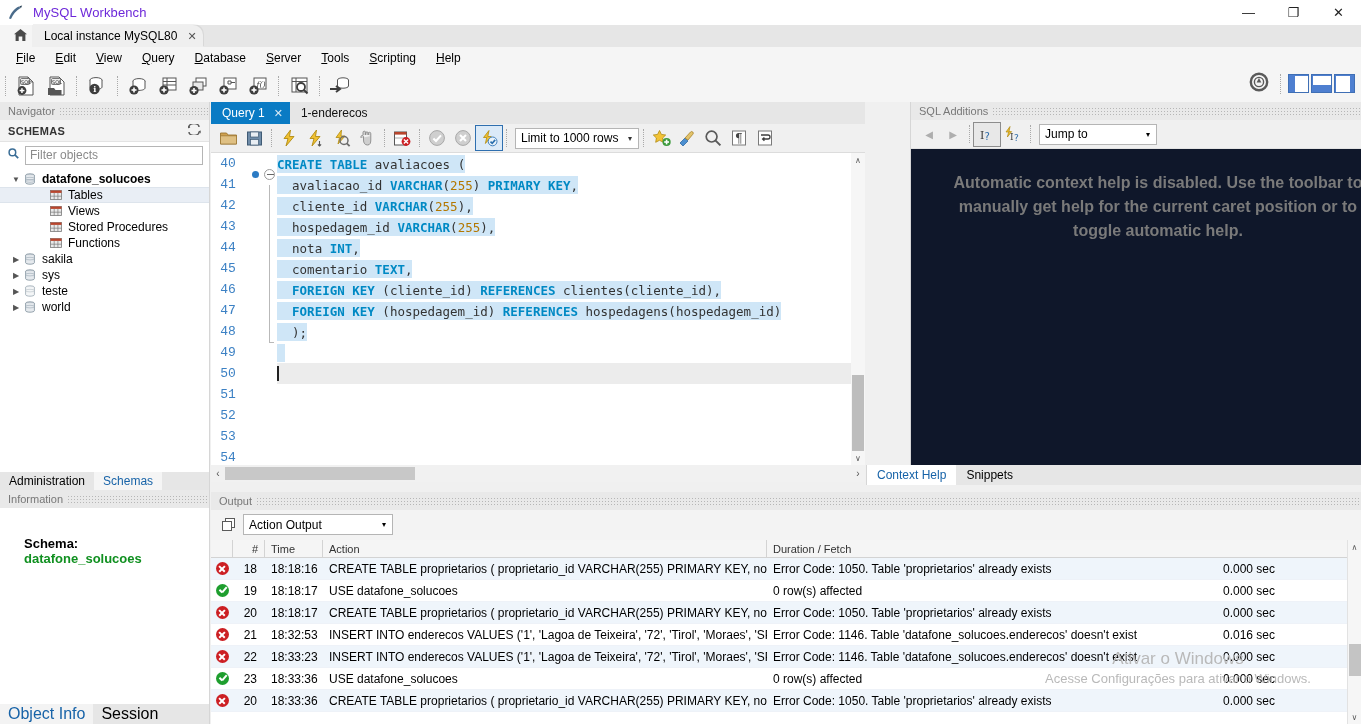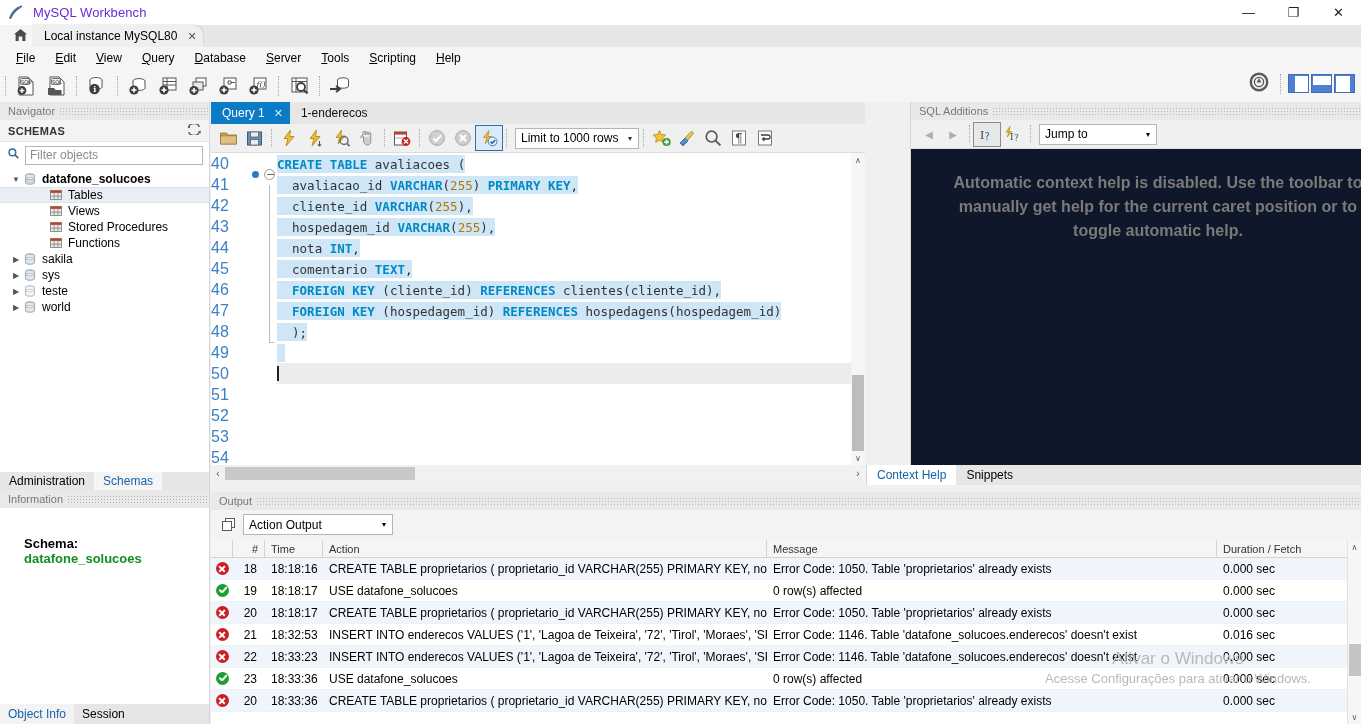--- a/index.html
+++ b/index.html
@@ -123,21 +123,21 @@
     position: absolute; left: 0; top: 490px; width: 210px; height: 214px;
     background: #ffffff; border-right: 1px solid #d6d6d6;
   }
   .infobody { padding: 28px 0 0 24px; }
   .infobody .k { font-size: 13px; font-weight: bold; color: #000; }
   .infobody .v { font-size: 13px; font-weight: bold; color: #109020; }
   .bottomtabs {
     position: absolute; left: 0; top: 704px; width: 210px; height: 20px;
     background: #e6e6e6; display: flex; align-items: center; border-right: 1px solid #d6d6d6;
   }
-  .btab { height: 20px; padding: 0 8px; display: flex; align-items: center; font-size: 12px; }
+  .btab { height: 20px; padding: 0 8px; display: flex; align-items: center; font-size: 16px; }
   .btab.active { color: #1763a8; background: #f3f3f3; }
 
   
   .editor-tabstrip {
     position: absolute; left: 211px; top: 102px; width: 654px; height: 22px;
     background: #e6e6e6; display: flex; align-items: center;
   }
   .etab { height: 22px; padding: 0 7px 0 11px; display: flex; align-items: center; font-size: 12px; }
   .etab.active { background: #0a7bc4; color: #fff; }
   .etab .x { margin-left: 9px; font-size: 11px; opacity: .85; }
@@ -161,22 +161,22 @@
 
   
   .editor {
     position: absolute; left: 211px; top: 153px; width: 654px; height: 312px;
     background: #fff; overflow: hidden;
   }
   .ed-rows { position: absolute; left: 0; top: 0; right: 0; }
   .ed-row { height: 21px; display: flex; align-items: center; position: relative; }
   .ed-row.caret-line .code-cell { background: #ececec; }
   .gutter {
-    width: 40px; text-align: left; padding-right: 6px; color: #3c81c4;
-    font-family: Liberation Sans, sans-serif; font-size: 16px; flex: 0 0 40px;
+    width: 40px; text-align: center; padding-right: 6px; color: #3c81c4;
+    font-family: Liberation Mono, monospace; font-size: 13px; flex: 0 0 40px;
   }
   .markcol { width: 12px; flex: 0 0 12px; position: relative; }
   .foldcol { width: 14px; flex: 0 0 14px; position: relative; }
   .code-cell {
     flex: 1; height: 21px; display: flex; align-items: center;
     font-family: "DejaVu Sans Mono", monospace; font-size: 12.5px; white-space: pre;
     position: relative;
   }
   .code-cell .hl { background: #cfe6f7; padding: 2px 0 1px 0; }
   .kw { color: #0089c4; font-weight: bold; }
@@ -939,21 +939,20 @@
         <span class="carr">▾</span>
       </div>
     </div>
 
     <div class="grid">
       <div class="grid-head">
         <div class="c c-status"></div>
         <div class="c c-num">#</div>
         <div class="c c-time">Time</div>
         <div class="c c-action">Action</div>
-        <div class="c c-msg">Message</div>
         <div class="c c-dur">Duration / Fetch</div>
       </div>
       <div class="grid-rows" id="grid-rows">
           <div class="grow odd">
             <div class="c c-status">
               <span class="sicon err"></span>
             </div>
             <div class="c c-num">18</div>
             <div class="c c-time">18:18:16</div>
             <div class="c c-action">CREATE TABLE proprietarios (  proprietario_id VARCHAR(255) PRIMARY KEY, nome VARC...</div>

